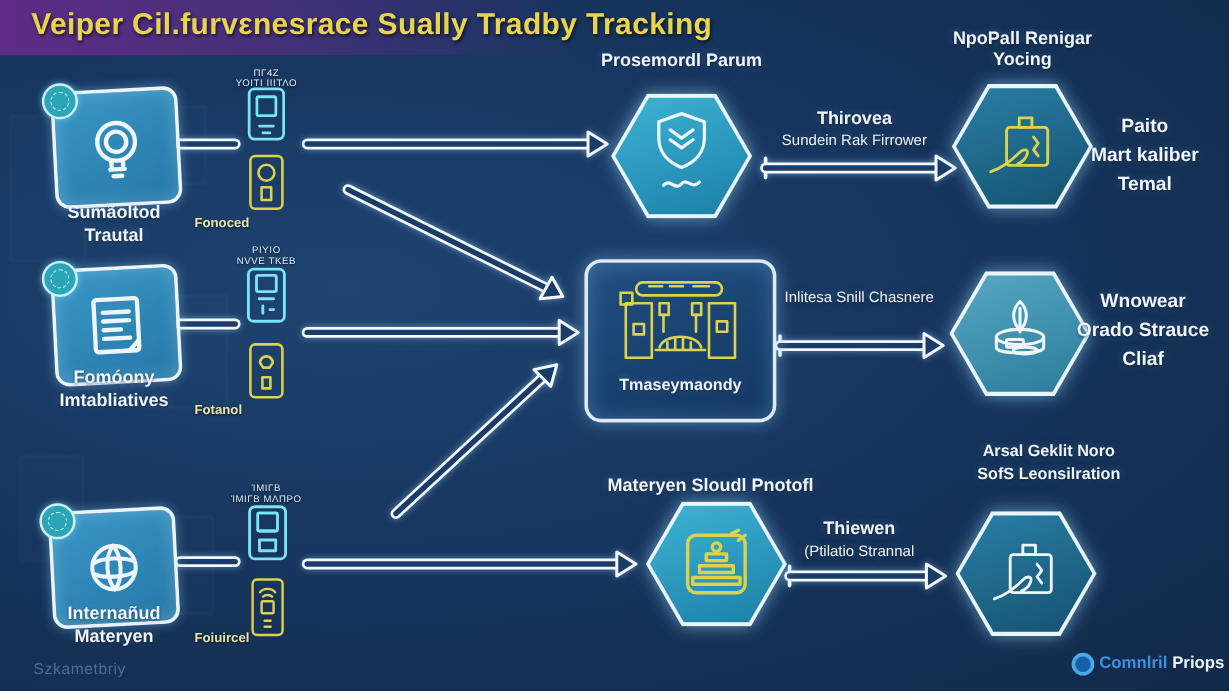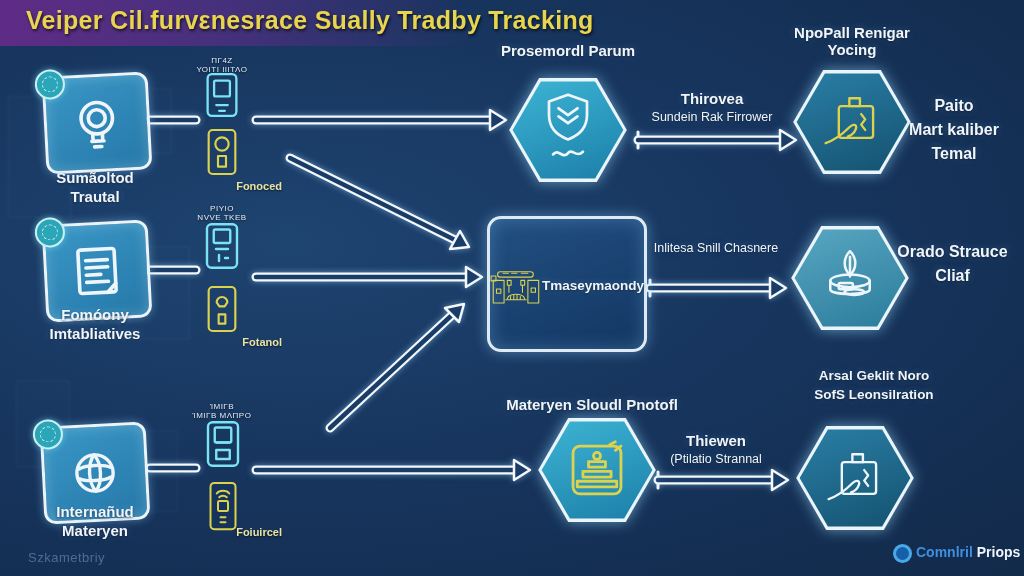--- a/index.html
+++ b/index.html
@@ -24,36 +24,36 @@
     display:flex;align-items:center;justify-content:center;}
   .badge{position:absolute;left:-10px;top:-10px;width:26px;height:26px;border-radius:50%;
     background:#2aa6b8;border:2px solid #cdeef3;box-shadow:0 0 6px rgba(120,230,240,.6);}
   .badge::after{content:"";position:absolute;inset:5px;border-radius:50%;
     border:1.5px dashed rgba(255,255,255,.75);}
   .tile-label{color:#eef5fc;font-size:15px;font-weight:600;text-align:center;line-height:19px;
     text-shadow:0 1px 3px rgba(0,0,0,.55),0 0 7px rgba(130,190,255,.35);}
   
   .dev-code{width:120px;text-align:center;color:#e3ecf7;font-size:8px;line-height:9px;
     letter-spacing:.5px;text-shadow:0 1px 2px rgba(0,0,0,.6);}
-  .dev-label{width:120px;text-align:right;color:#e9e4a6;font-size:11px;font-weight:600;
+  .dev-label{width:120px;text-align:left;color:#e9e4a6;font-size:11px;font-weight:600;
     text-shadow:0 1px 2px rgba(0,0,0,.6);}
   
   .hex{width:120px;height:106px;filter:drop-shadow(0 0 7px rgba(150,220,255,.6));}
   .hex .outer{position:absolute;inset:0;background:#e9f5fb;
     clip-path:polygon(26% 1%,74% 1%,99% 50%,74% 99%,26% 99%,1% 50%);}
   .hex .inner{position:absolute;inset:3.5px;display:flex;align-items:center;justify-content:center;
     clip-path:polygon(26% 1%,74% 1%,99% 50%,74% 99%,26% 99%,1% 50%);
     background:linear-gradient(160deg,#3db4d4,#1b7ea8);}
   .hex .inner.dark{background:linear-gradient(160deg,#2a7fa6,#14516f);}
   .hex .inner.mid{background:linear-gradient(160deg,#58a7c2,#2a7b9b);}
   
   .cbox{left:487px;top:216px;width:154px;height:130px;border:3px solid rgba(240,248,255,.92);
     border-radius:14px;background:linear-gradient(160deg,rgba(40,95,150,.55),rgba(18,55,100,.75));
     box-shadow:0 0 14px rgba(140,210,255,.45), inset 0 0 18px rgba(140,210,255,.28);
-    display:flex;flex-direction:row;align-items:center;justify-content:flex-start;}
+    display:flex;flex-direction:column;align-items:center;justify-content:flex-start;}
   .cbox-label{color:#eef5fc;font-size:13.5px;font-weight:600;
     text-shadow:0 1px 3px rgba(0,0,0,.6),0 0 6px rgba(130,190,255,.4);margin-top:2px;}
   
   .lbl{color:#eef5fc;text-align:center;
     text-shadow:0 1px 3px rgba(0,0,0,.55),0 0 7px rgba(130,190,255,.35);}
   .lbl .l1{font-size:15px;font-weight:600;}
   .lbl .l2{font-size:12.5px;font-weight:400;margin-top:3px;}
   .side-text{font-size:16px;font-weight:600;line-height:24px;}
   
   .foot-left{left:28px;top:550px;font-size:13px;color:rgba(150,180,220,.45);
@@ -338,20 +338,21 @@
             <path d="M22 7 V21"></path>
           <ellipse cx="22" cy="24" rx="14" ry="4.5"></ellipse>
           <path d="M8 24 V30 C8 34.5 36 34.5 36 30 V24"></path>
           <rect x="14" y="25.5" width="10" height="4.5" rx="1"></rect>
           <ellipse cx="25" cy="32" rx="7" ry="2"></ellipse>
         </g>
       </svg>
     </div>
   </div>
   <div class="abs lbl side-text" style="left:880px;top:240px;width:145px">
+    <div>Wnowear</div>
     <div>Orado Strauce</div>
     <div>Cliaf</div>
   </div>
 
   <div class="abs lbl" style="left:472px;top:396px;width:240px;font-size:15px;font-weight:600">Materyen Sloudl Pnotofl</div>
   <div class="abs hex" style="left:537px;top:417px">
     <div class="outer"></div>
     <div class="inner">
       <svg width="62" height="62" viewBox="0 0 44 44">
         <g class="ic-yellow" stroke-width="2">

